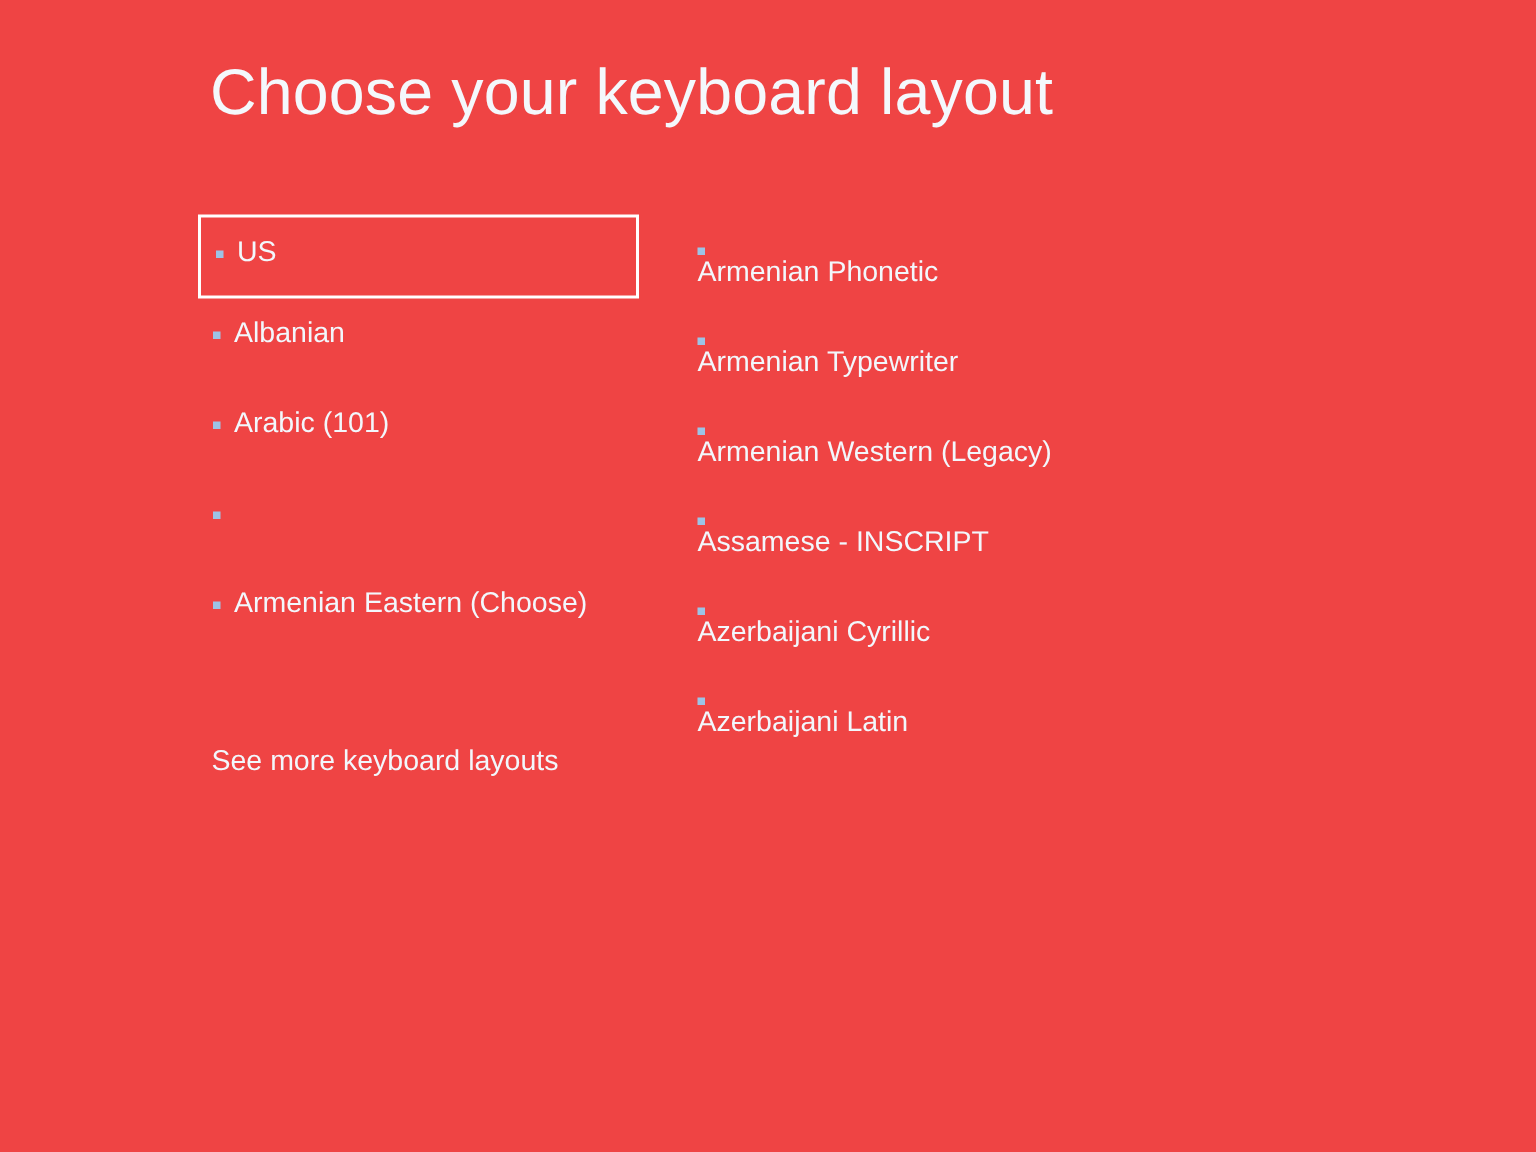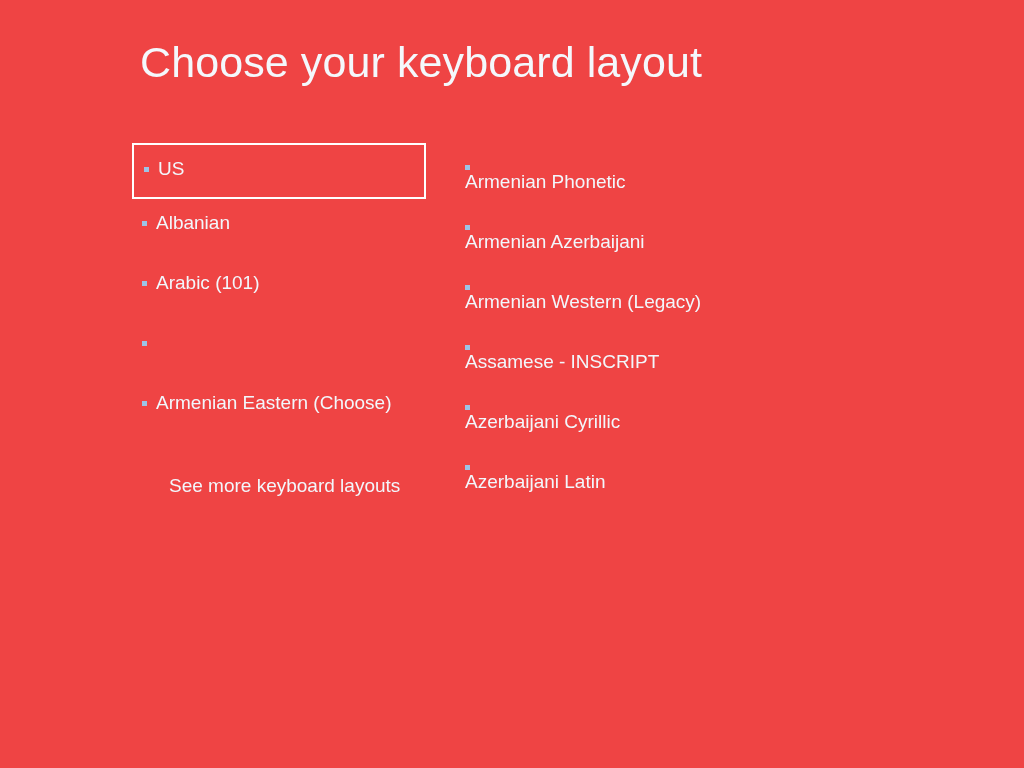--- a/index.html
+++ b/index.html
@@ -79,28 +79,27 @@
     height: 56px;
     padding-left: 8px;
     padding-top: 10px;
   }
   .layout-item.focused .bullet-icon { margin-top: 10px; }
 
   
   #see-more-link {
     position: absolute;
     left: 141px;
-    top: 474px;
+    top: 496px;
     font-size: 19px;
     font-weight: 300;
     line-height: 24px;
     color: #f2f7fc;
     white-space: nowrap;
     cursor: pointer;
-    margin-left: 28px;
   }
 </style>
 </head>
 <body>
 
 <div id="screen">
 
   <div id="page-title">Choose your keyboard layout</div>
 
   <div id="column-left" class="layout-column">
@@ -125,21 +124,21 @@
       </div>
     </div>
 
   <div id="column-right" class="layout-column">
       <div class="layout-item">
         <span class="bullet-icon"></span>
         <span class="layout-label">Armenian Phonetic</span>
       </div>
       <div class="layout-item">
         <span class="bullet-icon"></span>
-        <span class="layout-label">Armenian Azerbaijani</span>
+        <span class="layout-label">Armenian Typewriter</span>
       </div>
       <div class="layout-item">
         <span class="bullet-icon"></span>
         <span class="layout-label">Armenian Western (Legacy)</span>
       </div>
       <div class="layout-item">
         <span class="bullet-icon"></span>
         <span class="layout-label">Assamese - INSCRIPT</span>
       </div>
       <div class="layout-item">

